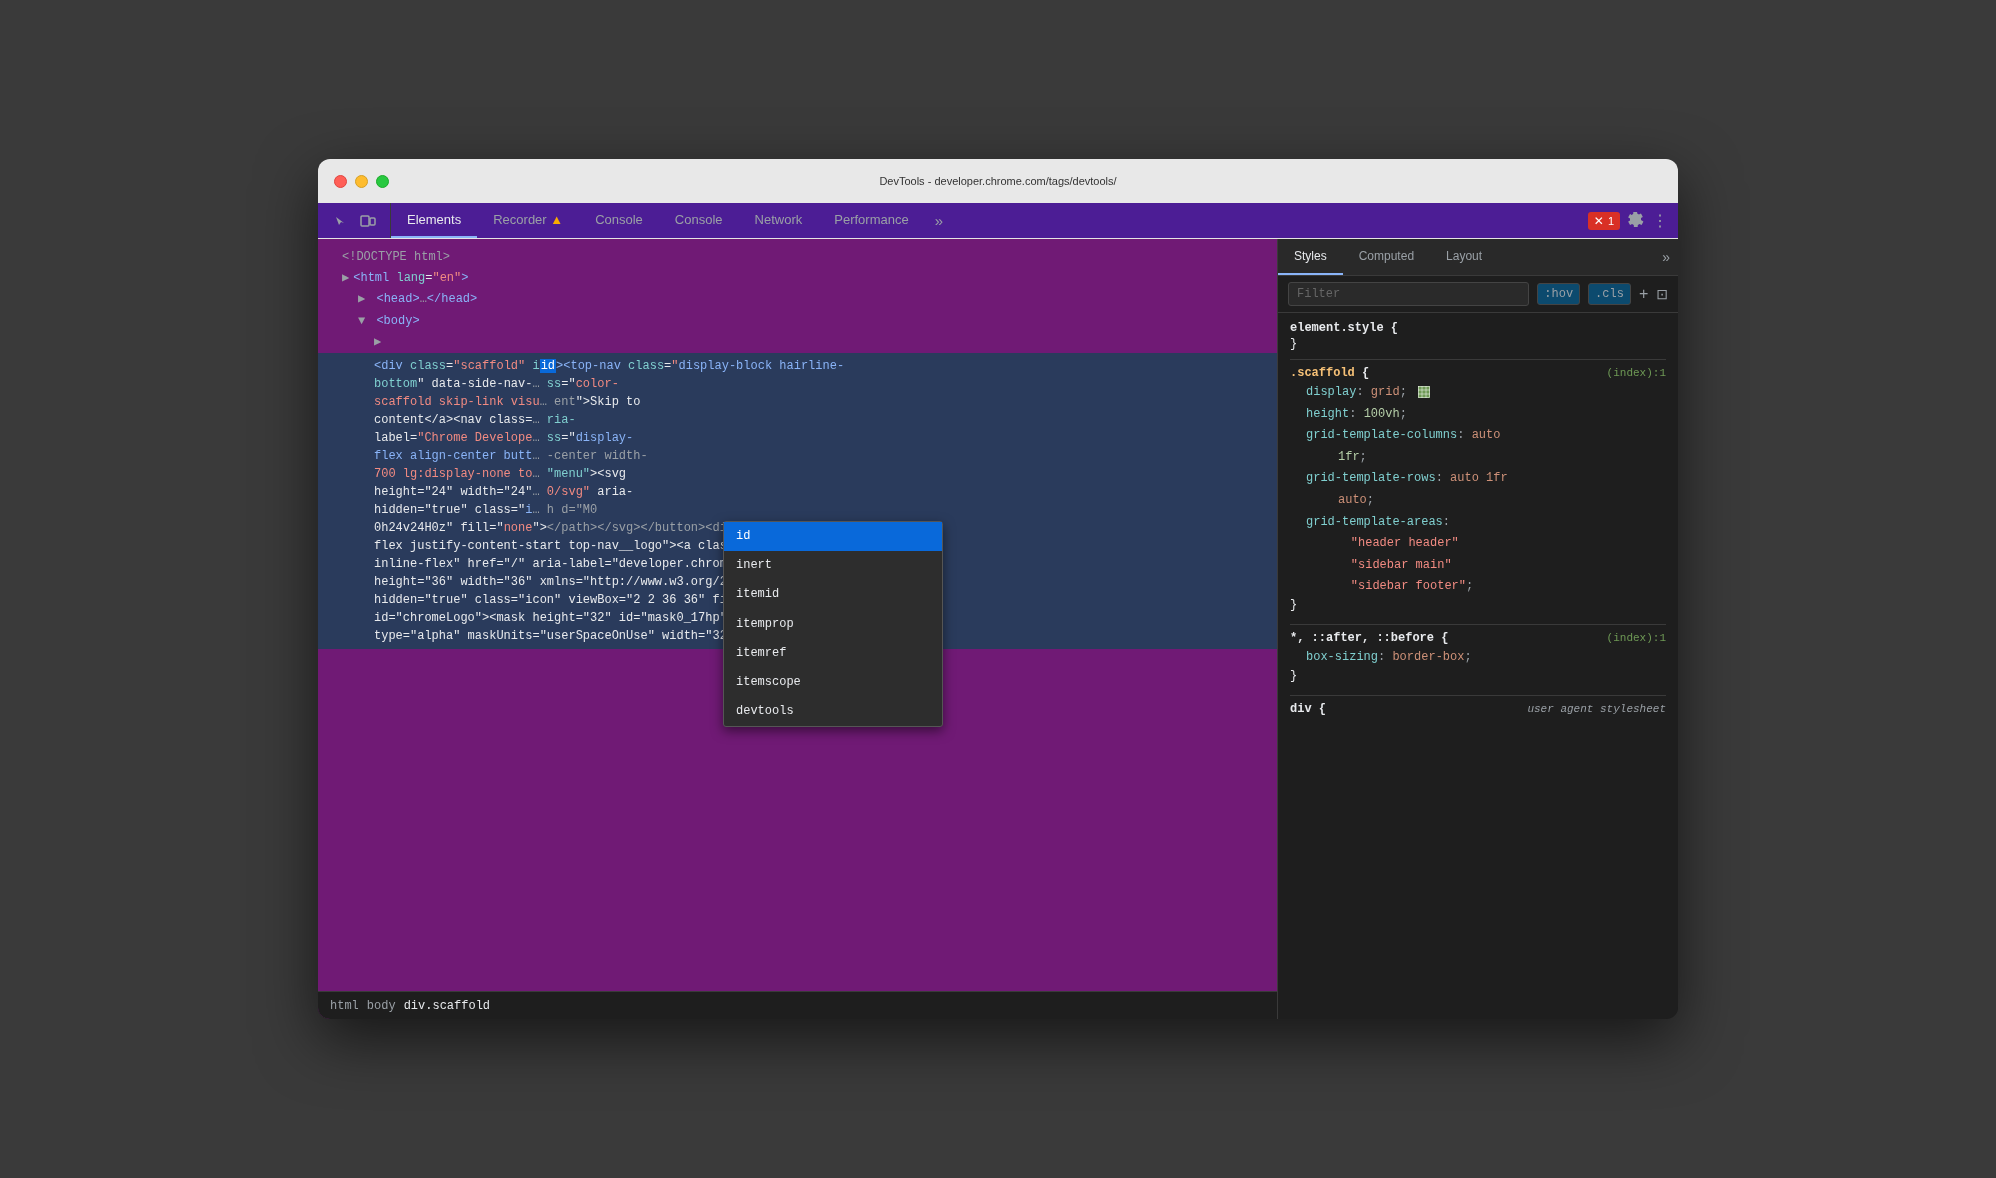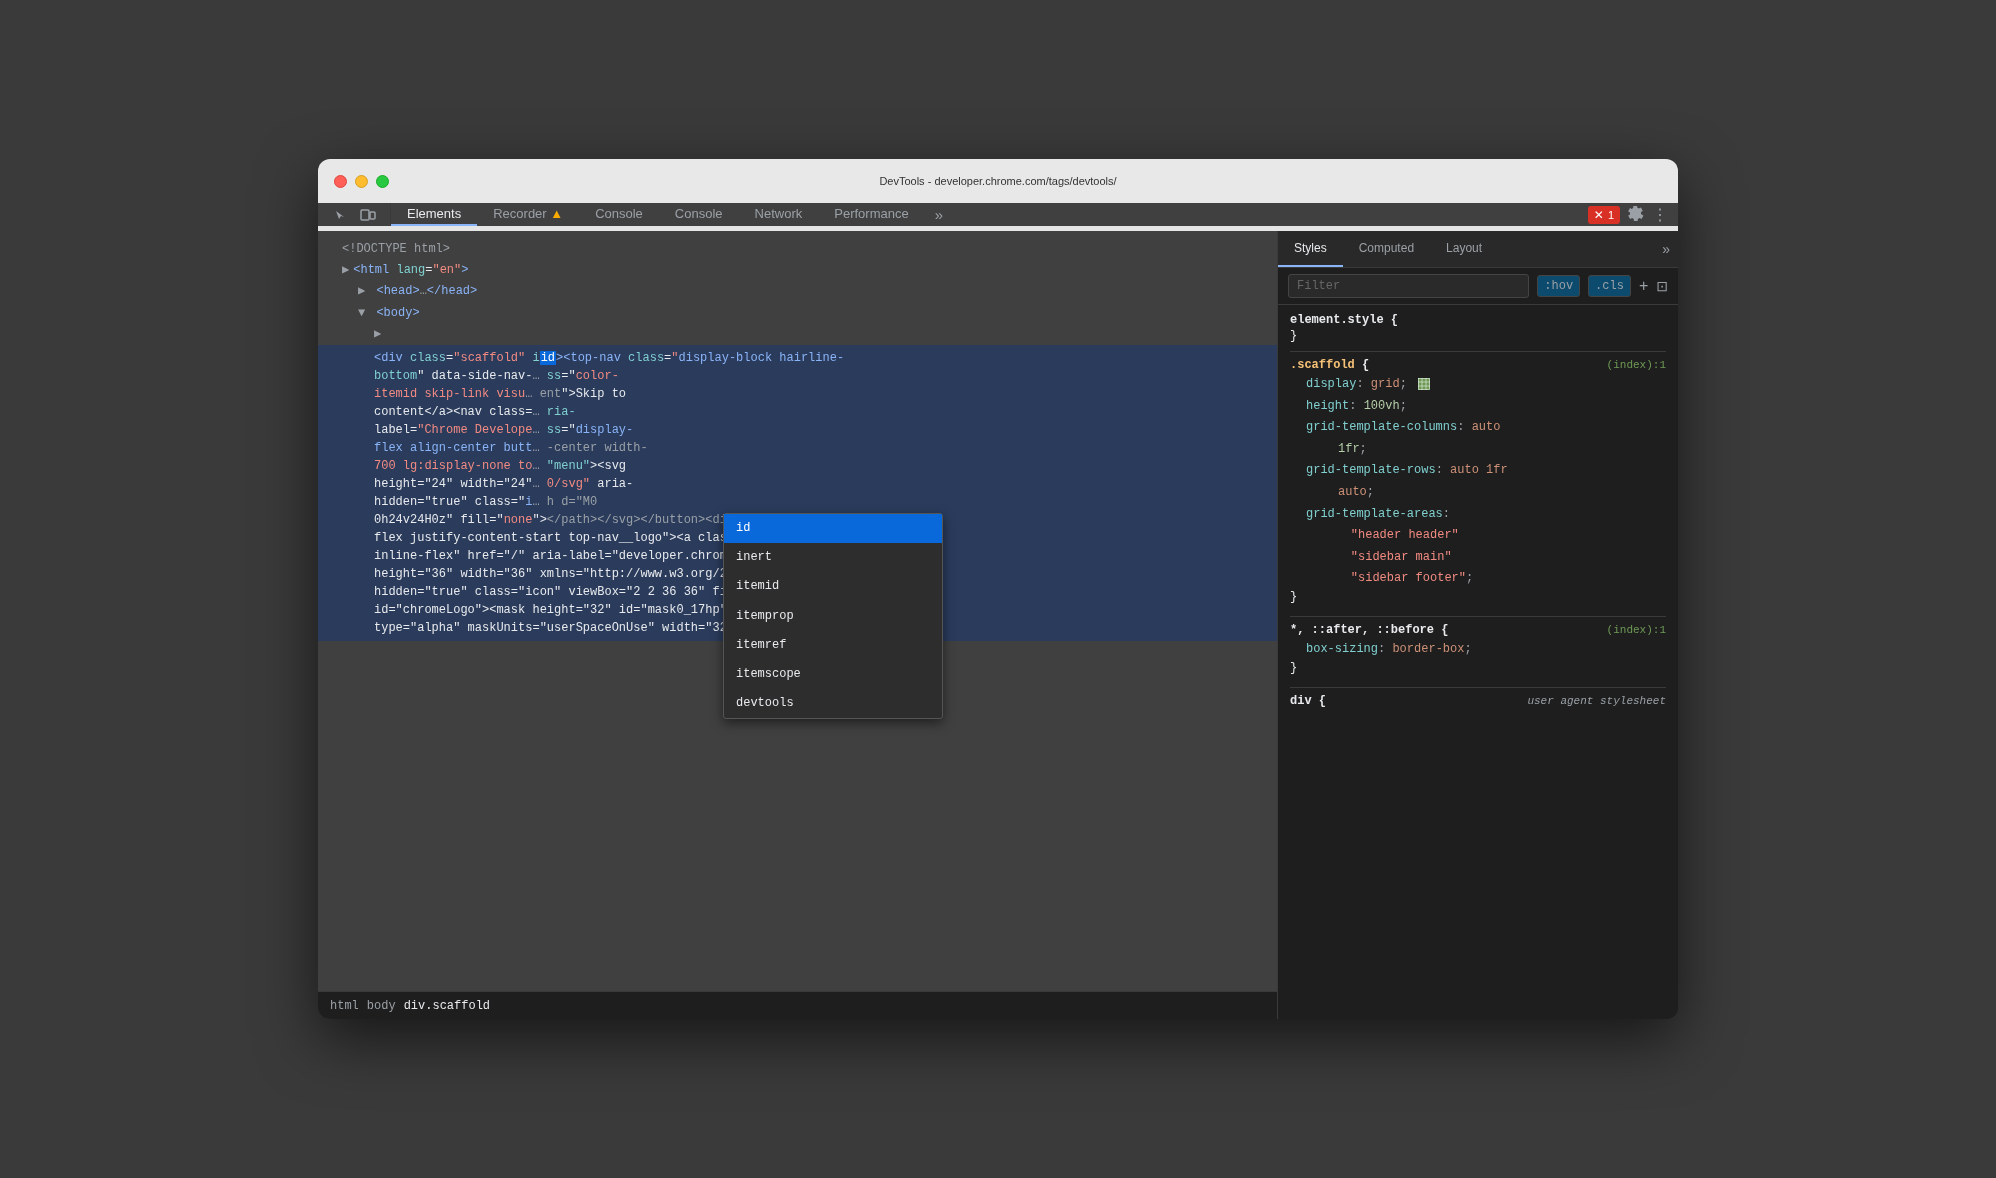--- a/index.html
+++ b/index.html
@@ -60,25 +60,25 @@
     .devtools {
       flex: 1;
       display: flex;
       flex-direction: column;
       background: #1e1e1e;
       overflow: hidden;
     }
 
     
     .tab-bar {
-      background: #404040;
-      height: 28px;
-      display: flex;
-      align-items: center;
-      border-bottom: 5px solid #e5e5e5;
+      background: #4c1d95;
+      height: 36px;
+      display: flex;
+      align-items: center;
+      border-bottom: 1px solid #e5e5e5;
       flex-shrink: 0;
     }
     .tab-bar-icons {
       display: flex;
       align-items: center;
       gap: 4px;
       padding: 0 10px;
       border-right: 1px solid #3a3a3a;
       height: 100%;
     }
@@ -145,21 +145,21 @@
     
     .main-content {
       flex: 1;
       display: flex;
       overflow: hidden;
     }
 
     
     .dom-panel {
       flex: 1;
-      background: #404040;
+      background: #701a75;
       display: flex;
       flex-direction: column;
       overflow: hidden;
       border-right: 1px solid #3a3a3a;
     }
 
     .dom-content {
       flex: 1;
       overflow: auto;
       padding: 8px 0;
@@ -435,21 +435,21 @@
           <div class="dom-line" style="padding-left:40px;">
             <span class="triangle">▼</span> <span class="tag">&lt;body&gt;</span>
           </div>
           <div class="dom-line" style="padding-left:56px;">
             <span class="triangle">▶</span>
           </div>
 
           <div class="dom-line selected" style="padding-left:56px; white-space: normal; line-height:1.5; padding-top:4px; padding-bottom:4px;">
             <span class="tag">&lt;div</span> <span class="attr-name">class</span>=<span class="str-val">"scaffold"</span> <span class="attr-name">i</span><span style="background:#0969da;color:#fff;padding:0 1px;">id</span><span class="tag">&gt;</span><span class="tag">&lt;top-nav</span> <span class="attr-name">class</span>=<span class="str-val">"<span style="color:#8ab4f8;">display-block hairline-</span></span>
             <br><span style="color:#80d0d0;">bottom</span>"  data-side-nav-<span style="color:#9aa0a6;">…</span> <span style="color:#80d0d0;">ss</span>="<span style="color:#f28b82;">color-</span>
-            <br><span style="color:#f28b82;">itemid skip-link visu</span><span style="color:#9aa0a6;">…</span> <span style="color:#9aa0a6;">ent</span>"&gt;Skip to
+            <br><span style="color:#f28b82;">scaffold skip-link visu</span><span style="color:#9aa0a6;">…</span> <span style="color:#9aa0a6;">ent</span>"&gt;Skip to
             <br>content&lt;/a&gt;&lt;nav class=<span style="color:#9aa0a6;">…</span> <span style="color:#80d0d0;">ria-</span>
             <br>label=<span style="color:#f28b82;">"Chrome Develope</span><span style="color:#9aa0a6;">…</span> <span style="color:#80d0d0;">ss</span>="<span style="color:#8ab4f8;">display-</span>
             <br><span style="color:#8ab4f8;">flex align-center butt</span><span style="color:#9aa0a6;">…</span> <span style="color:#9aa0a6;">-center width-</span>
             <br><span style="color:#f28b82;">700 lg:display-none to</span><span style="color:#9aa0a6;">…</span> <span style="color:#80d0d0;">"menu"</span>&gt;&lt;svg
             <br>height="24" width="24"<span style="color:#9aa0a6;">…</span> <span style="color:#f28b82;">0/svg"</span> aria-
             <br>hidden="true" class="<span style="color:#8ab4f8;">i</span><span style="color:#9aa0a6;">…</span> <span style="color:#9aa0a6;">h d="M0</span>
             <br>0h24v24H0z" fill="<span style="color:#f28b82;">none</span>"&gt;<span style="color:#9aa0a6;">&lt;/path&gt;&lt;/svg&gt;&lt;/button&gt;&lt;div class="display-</span>
             <br>flex justify-content-start top-nav__logo"&gt;&lt;a class="display-
             <br>inline-flex" href="/" aria-label="developer.chrome.com"&gt;&lt;svg
             <br>height="36" width="36" xmlns="http://www.w3.org/2000/svg" aria-

